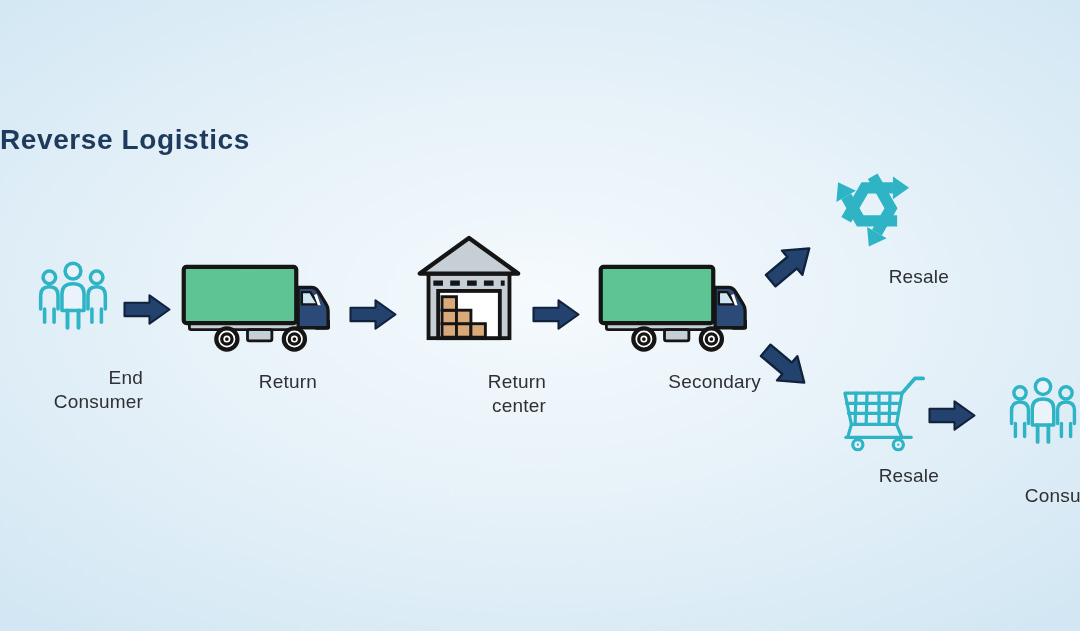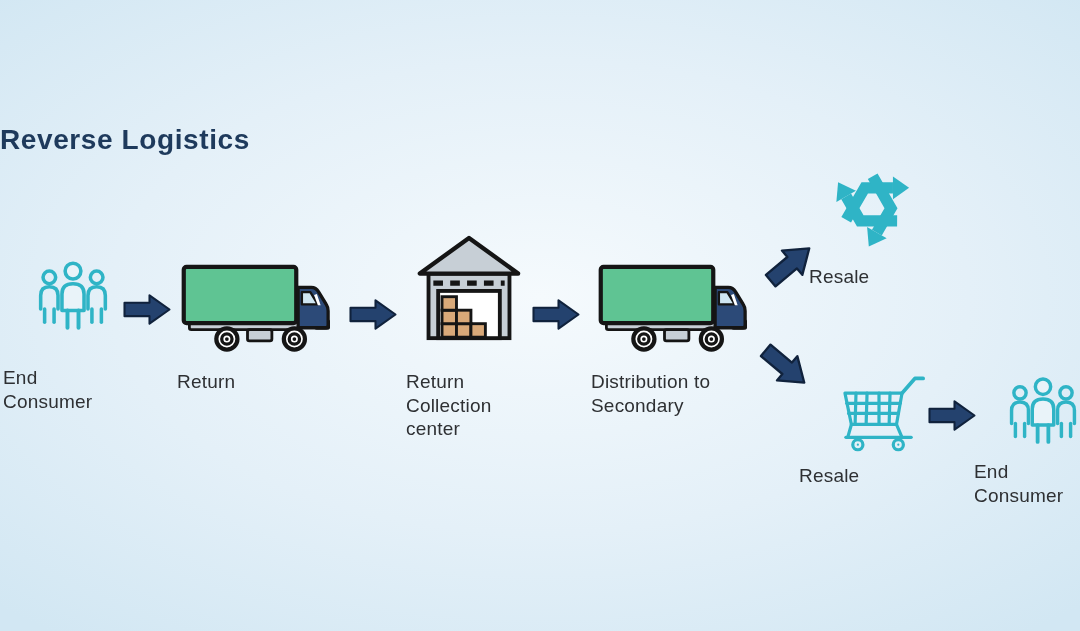--- a/index.html
+++ b/index.html
@@ -14,21 +14,21 @@
     position:relative;overflow:hidden;
     font-family:"Liberation Sans",sans-serif;
     background:radial-gradient(ellipse 780px 430px at 50% 47%, var(--bg-center) 0%, #e4f0f8 55%, var(--bg-outer) 100%);
   }
   .title{
     position:absolute;left:0;top:124px;width:1080px;text-align:left;
     font-size:28px;font-weight:700;letter-spacing:.6px;color:var(--title-color);
   }
   .abs{position:absolute;}
   .label{
-    position:absolute;text-align:left;color:var(--label-color);
+    position:absolute;text-align:right;color:var(--label-color);
     font-size:19px;line-height:23.5px;letter-spacing:.2px;font-weight:500;
   }
   svg{display:block;overflow:visible;}
   
   .sk{stroke:var(--outline-dark);}
   .fill-gray{fill:var(--gray-part);} .fill-green{fill:var(--truck-green);}
   .fill-navy{fill:var(--truck-cab);} .fill-window{fill:var(--truck-window);}
   .fill-white{fill:#ffffff;} .fill-tan{fill:var(--box-tan);}
   .fill-dark{fill:var(--outline-dark);} .fill-teal{fill:var(--teal);}
   .stroke-teal{stroke:var(--teal);fill:none;}
@@ -154,33 +154,31 @@
 
 <svg class="abs" style="left:348px;top:296px" width="50" height="37" viewBox="0 0 60 44">
     <use href="#sym-arrow"></use>
   </svg>
 
 <svg class="abs" style="left:416px;top:234px" width="106" height="110" viewBox="0 0 110 114">
     <use href="#sym-warehouse"></use>
   </svg>
 <div class="label" style="left:406px;top:370px;width:140px">
   <div>Return</div>
-  <div>Collection</div>
   <div>center</div>
 </div>
 
 <svg class="abs" style="left:531px;top:296px" width="50" height="37" viewBox="0 0 60 44">
     <use href="#sym-arrow"></use>
   </svg>
 
 <svg class="abs" style="left:597px;top:262px" width="150" height="94" viewBox="0 0 160 100">
     <use href="#sym-truck"></use>
   </svg>
 <div class="label" style="left:591px;top:370px;width:170px">
-  <div>Distribution to</div>
   <div>Secondary</div>
 </div>
 
 <svg class="abs rot-up" style="left:762px;top:244px" width="56" height="41" viewBox="0 0 60 44">
     <use href="#sym-arrow"></use>
   </svg>
 <svg class="abs rot-down" style="left:757px;top:346px" width="56" height="41" viewBox="0 0 60 44">
     <use href="#sym-arrow"></use>
   </svg>
 

